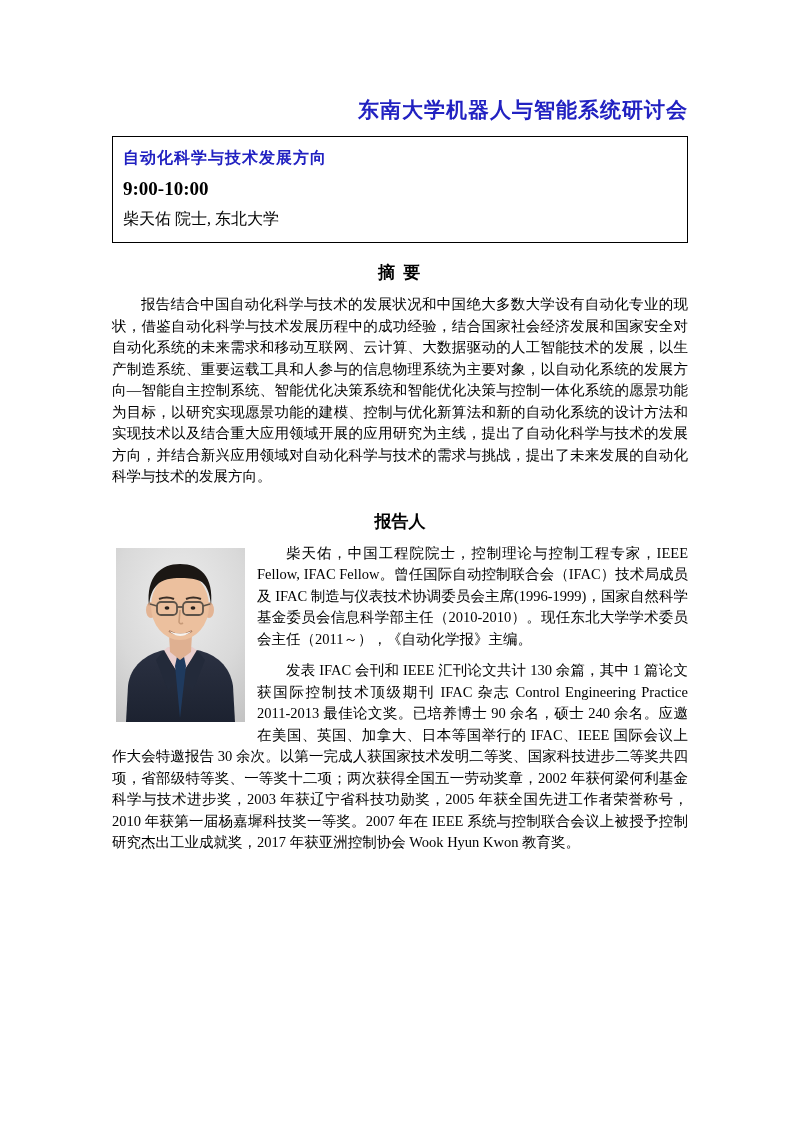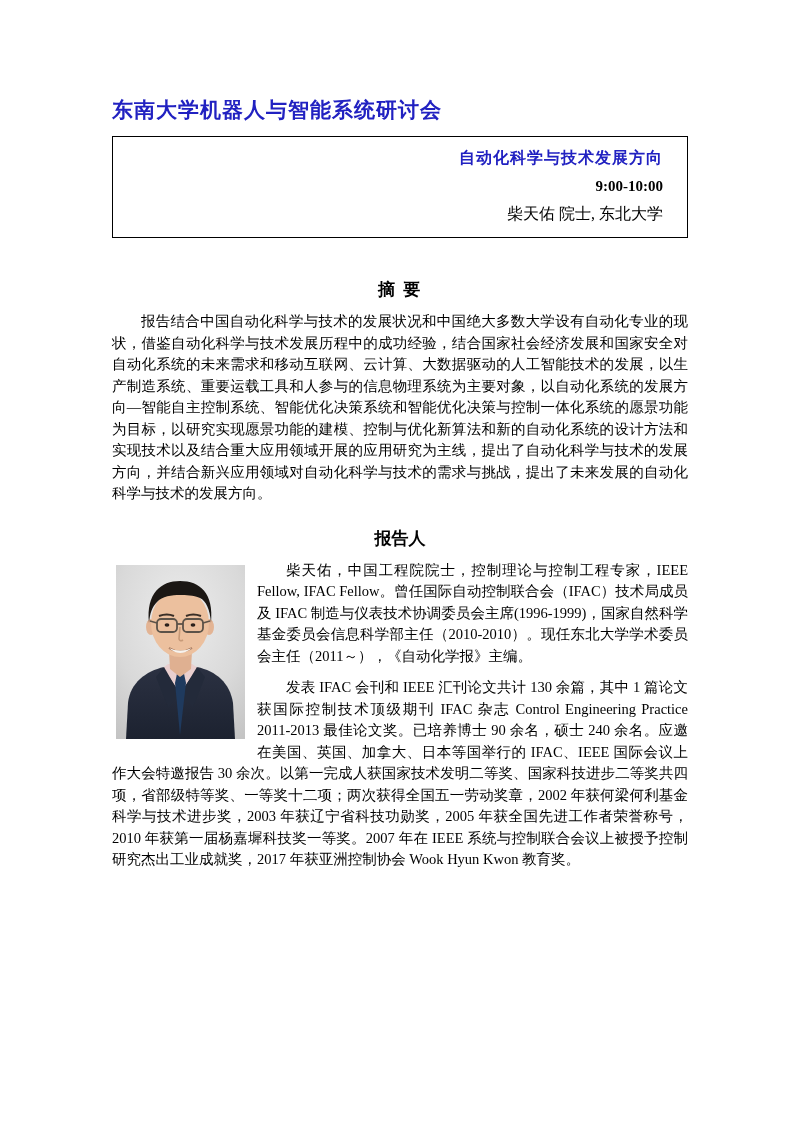--- a/index.html
+++ b/index.html
@@ -13,57 +13,57 @@
     height: 1131px;
     margin: 0 auto;
     background: #ffffff;
     font-family: "Liberation Serif", "DejaVu Serif", serif;
     color: #000000;
     box-sizing: border-box;
     padding: 96px 112px 40px 112px;
     overflow: hidden;
   }
   .doc-title {
-    text-align: left;
+    text-align: right;
     color: #2121c1;
     font-size: 21px;
     font-weight: bold;
     letter-spacing: 1px;
     margin: 0 0 12px 0;
   }
   .session-box {
     border: 1px solid #000000;
-    padding: 9px 24px 12px 10px;
-    text-align: right;
+    padding: 9px 10px 12px 10px;
+    text-align: left;
   }
   .session-topic {
     color: #2121c1;
     font-size: 16px;
     font-weight: bold;
     letter-spacing: 1px;
     margin: 2px 0 0 0;
   }
   .session-time {
-    font-size: 15px;
+    font-size: 19px;
     font-weight: bold;
     margin: 9px 0 0 0;
   }
   .session-speaker {
     font-size: 16px;
     font-weight: normal;
     margin: 9px 0 0 0;
   }
   .section-heading {
     text-align: center;
     font-size: 17px;
     font-weight: bold;
     margin: 0;
   }
   .abstract-heading {
-    margin-top: 40px;
+    margin-top: 18px;
     margin-bottom: 8px;
     letter-spacing: 2px;
   }
   .body-text {
     font-size: 14.5px;
     line-height: 21.5px;
     text-align: justify;
     margin: 0;
   }
   .indent {

